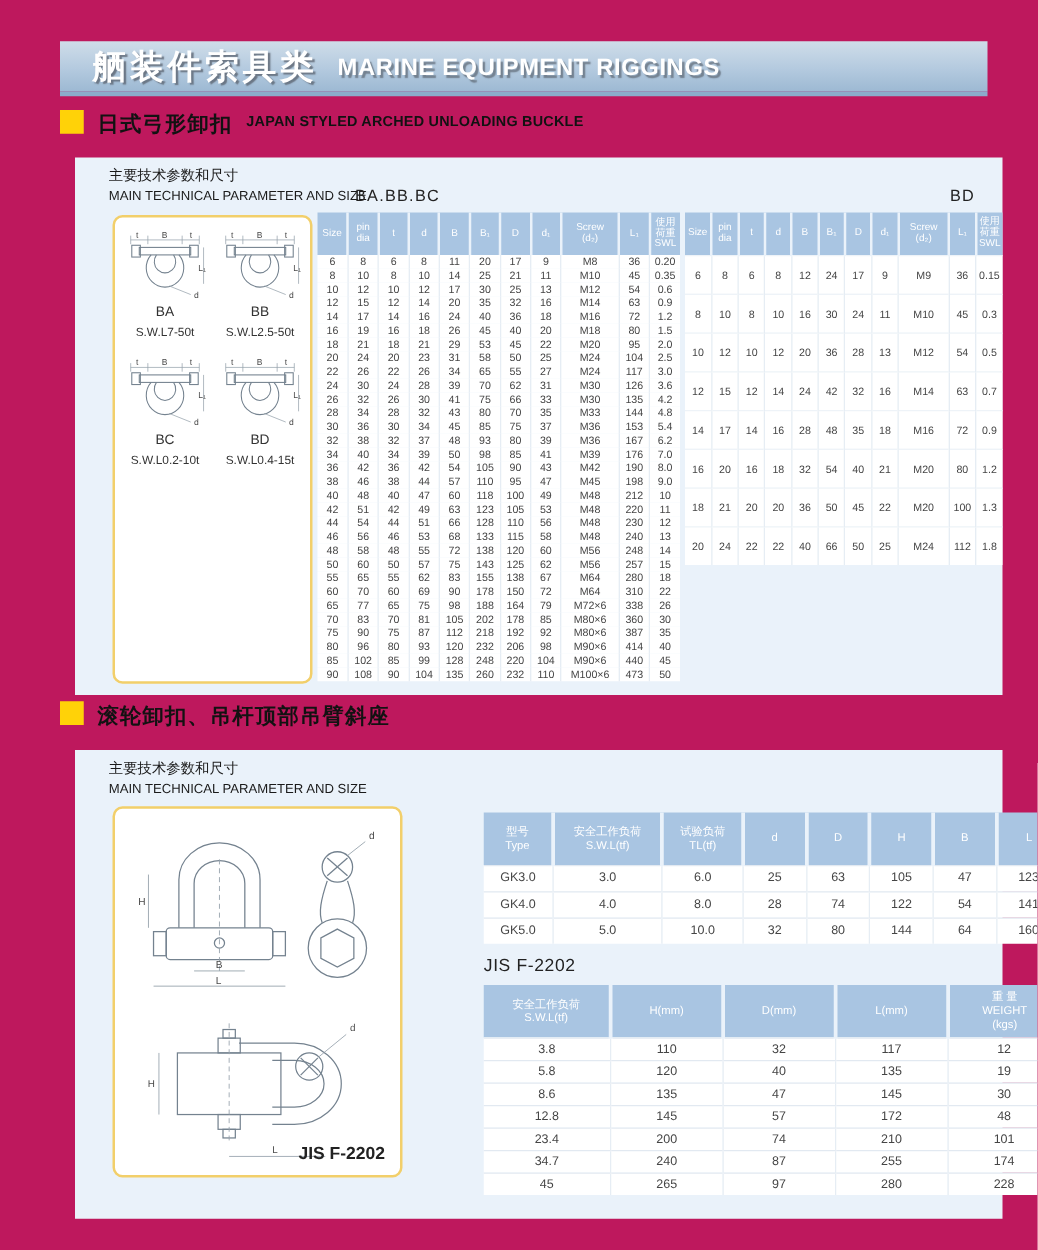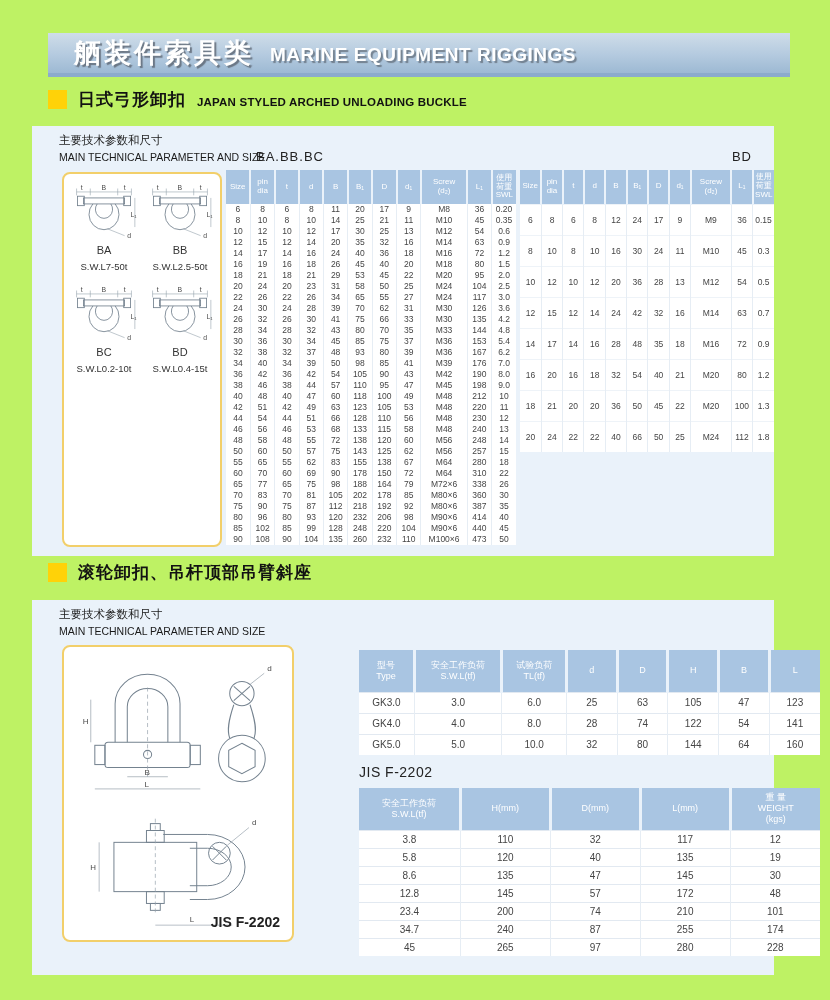--- a/index.html
+++ b/index.html
@@ -1,36 +1,36 @@
 <!DOCTYPE html>
 <html><head>
 <meta charset="utf-8">
 <style>
   * { box-sizing: border-box; }
   body { margin:0; background:#ffffff; font-family:"Liberation Sans","DejaVu Sans",sans-serif; }
-  .page { position:relative; width:830px; height:1000px; background:#bef264; overflow:hidden; }
+  .page { position:relative; width:830px; height:1000px; background:#be185d; overflow:hidden; }
 
   
   .banner { position:absolute; left:48px; top:33px; width:742px; height:44px;
     background:linear-gradient(180deg,#cfdde9 0%,#b4cadf 55%,#9db9d3 100%);
     border-bottom:4px solid #8cabcb; display:flex; align-items:center; gap:16px; padding-left:26px; }
   .banner-zh { font-size:27px; font-weight:bold; color:#fff; letter-spacing:3px;
     text-shadow:2px 2px 1px rgba(95,105,118,.85); }
   .banner-en { font-size:19px; font-weight:bold; color:#fff; letter-spacing:.5px; padding-top:4px;
     text-shadow:2px 2px 1px rgba(95,105,118,.75); }
 
   
-  .sec-head { position:absolute; left:48px; display:flex; align-items:center; gap:11px; }
+  .sec-head { position:absolute; left:48px; display:flex; align-items:flex-start; gap:11px; }
   .sec-head.s1 { top:88px; } .sec-head.s2 { top:561px; }
   .bullet { width:19px; height:19px; background:#ffd208; flex:0 0 auto; }
   .sec-zh { font-size:17px; font-weight:bold; color:#121212; letter-spacing:1px; }
   .sec-en { font-size:11.5px; font-weight:bold; color:#121212; padding-top:4px; letter-spacing:.2px; }
 
   
-  .panel { position:absolute; left:32px; width:742px; background:#eaf2fa; }
+  .panel { position:absolute; left:60px; width:742px; background:#eaf2fa; }
   .panel1 { top:126px; height:430px; }
   .panel2 { top:600px; height:375px; }
   .subtitle { position:absolute; left:27px; top:7px; color:#1a1a1a; }
   .subtitle .zh { font-size:11.5px; margin-bottom:3px; }
   .subtitle .en { font-size:10.5px; }
 
   
   .dbox { position:absolute; background:#fff; border:2px solid #f2cf6a; border-radius:8px; }
   .dbox1 { left:30px; top:46px; width:160px; height:375px; }
   .dbox2 { left:30px; top:45px; width:232px; height:297px; }

